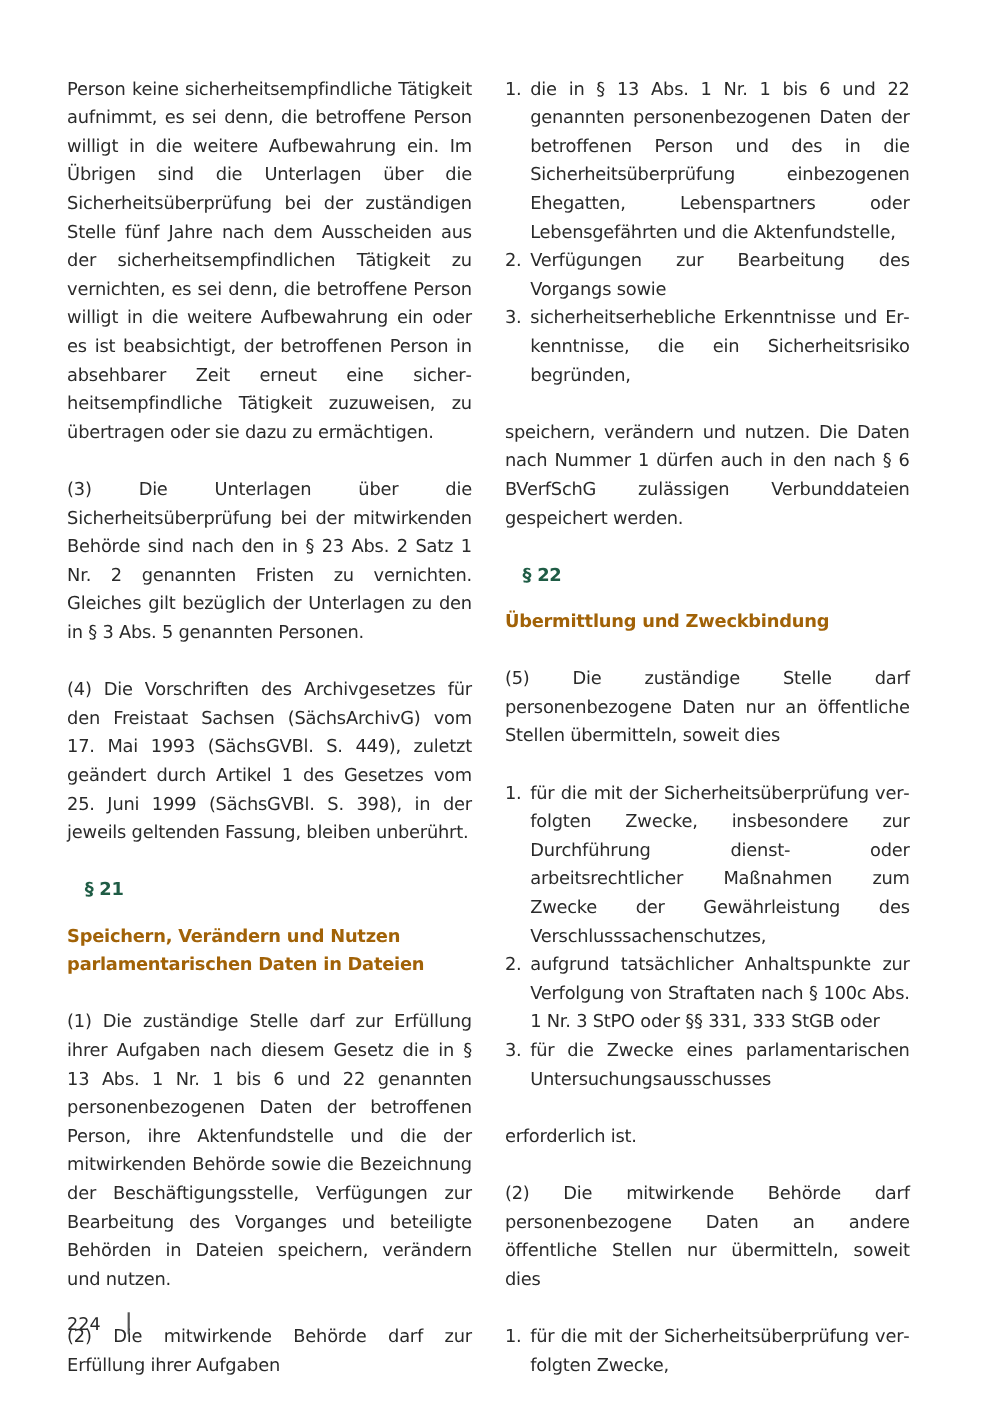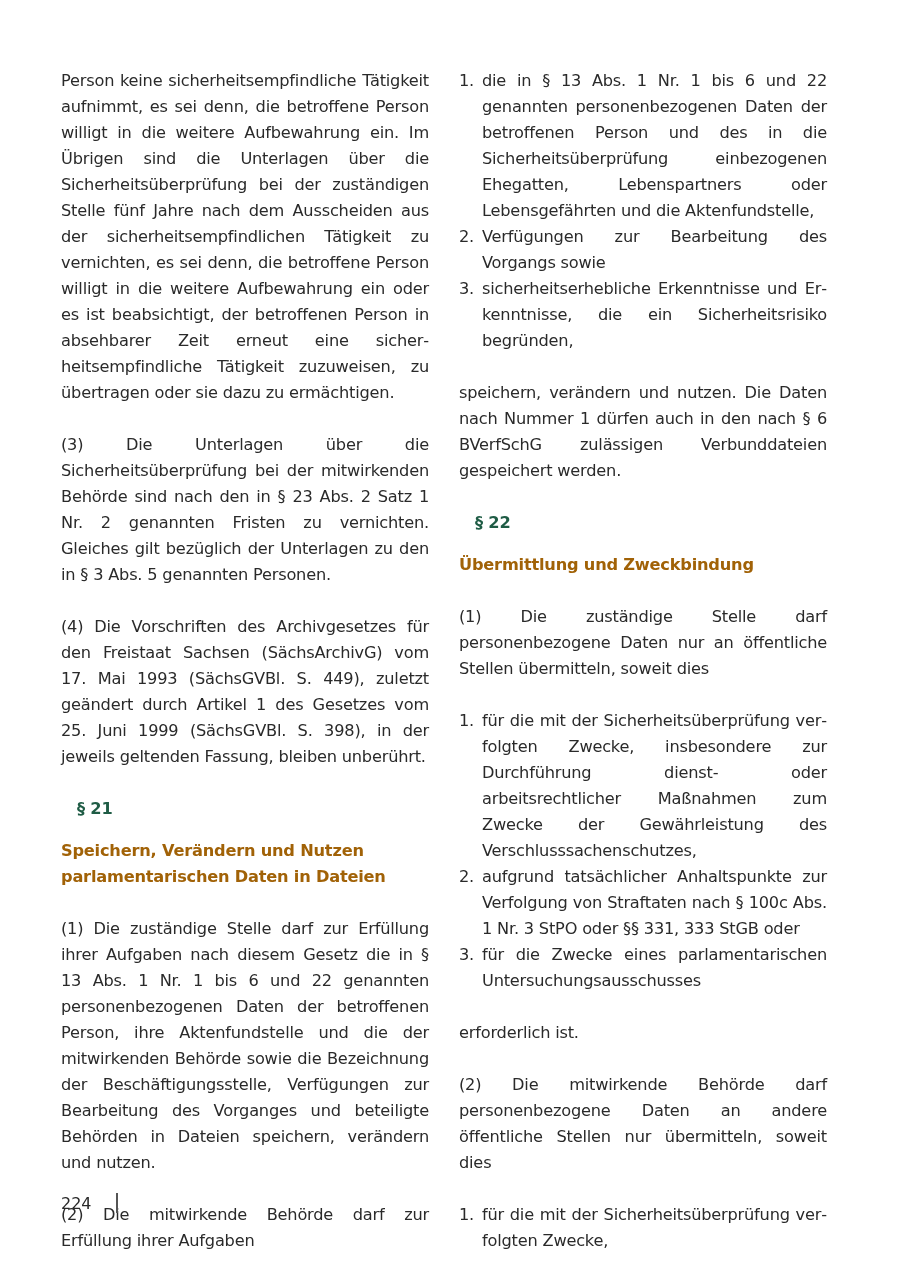--- a/index.html
+++ b/index.html
@@ -112,21 +112,21 @@
       <li>
         <span class="num">3.</span>
         <span>sicherheitserhebliche Erkenntnisse und Er­kenntnisse, die ein Sicherheitsrisiko begrün­den,</span>
       </li>
     </ol>
     <p>speichern, verändern und nutzen. Die Daten nach Nummer 1 dürfen auch in den nach § 6 BVerf­SchG zulässigen Verbunddateien gespeichert werden.</p>
 
     <div>
       <div class="sec-num">§ 22</div>
       <div class="sec-title">Übermittlung und Zweckbindung</div>
-      <p>(1) Die zuständige Stelle darf personenbezogene Daten nur an öffentliche Stellen übermitteln, so­weit dies</p>
+      <p>(5) Die zuständige Stelle darf personenbezogene Daten nur an öffentliche Stellen übermitteln, so­weit dies</p>
       <ol class="items">
         <li>
           <span class="num">1.</span>
           <span>für die mit der Sicherheitsüberprüfung ver­folgten Zwecke, insbesondere zur Durchfüh­rung dienst- oder arbeitsrechtlicher Maßnah­men zum Zwecke der Gewährleistung des Verschlusssachenschutzes,</span>
         </li>
         <li>
           <span class="num">2.</span>
           <span>aufgrund tatsächlicher Anhaltspunkte zur Verfolgung von Straftaten nach § 100c Abs. 1 Nr. 3 StPO oder §§ 331, 333 StGB oder</span>
         </li>
         <li>

